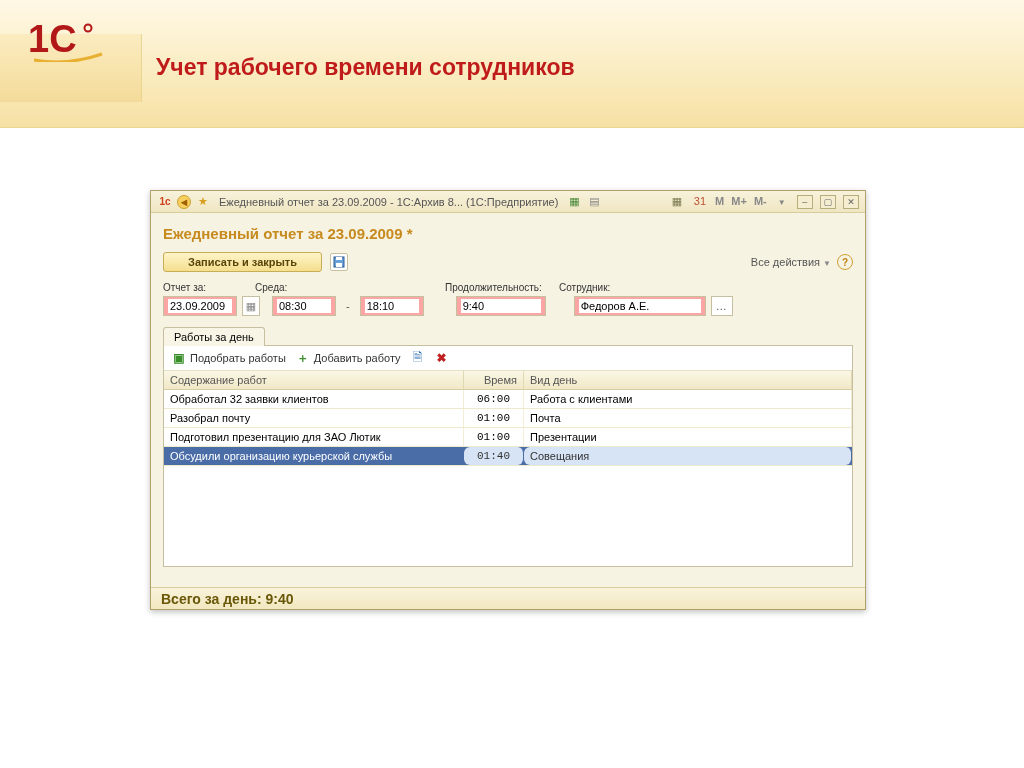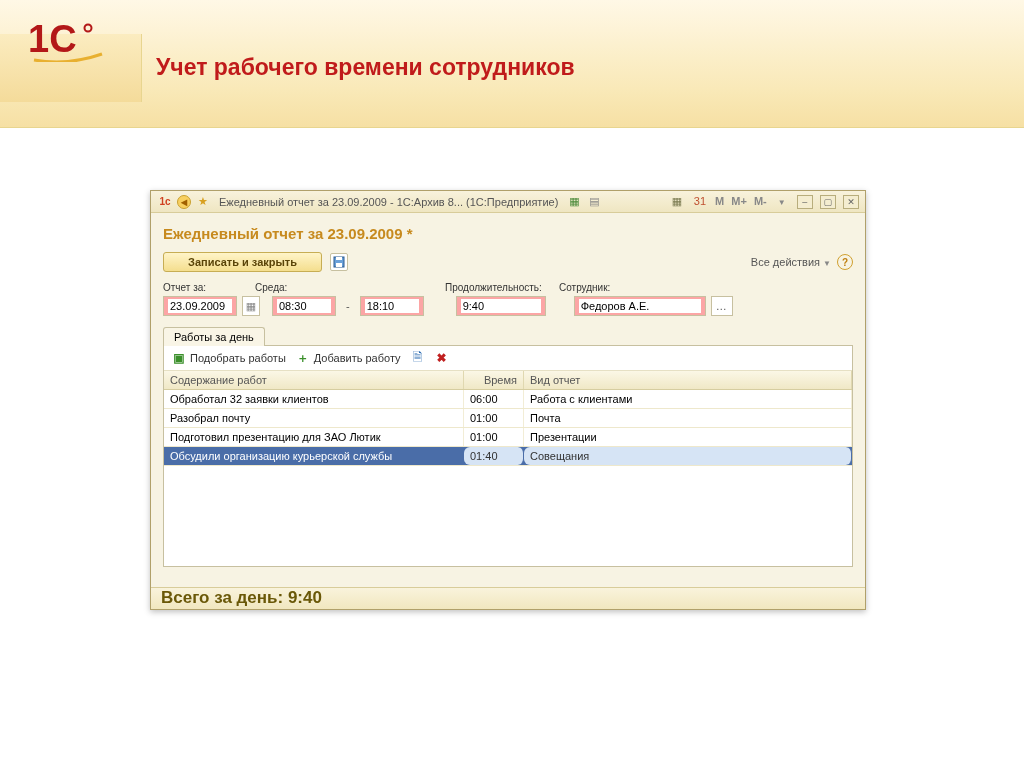--- a/index.html
+++ b/index.html
@@ -108,31 +108,31 @@
     display:flex; background:linear-gradient(#fbf7e6,#f0e8c6);
     border-bottom:1px solid #d6cda0; font-size:11px; color:#555;
   }
   .grid-header > div { padding:3px 6px; border-right:1px solid #e0d8b0; }
   .col-content { width:300px; }
   .col-time { width:60px; text-align:right; }
   .col-type { flex:1; }
 
   .grid-row { display:flex; font-size:11px; border-bottom:1px solid #eee8cc; }
   .grid-row > div { padding:3px 6px; border-right:1px solid #f2edd6; white-space:nowrap; overflow:hidden; }
-  .grid-row .col-time { text-align:left; }
+  .grid-row .col-time { text-align:center;font-family:Liberation Mono, monospace; }
   .grid-row.selected { background:#4a6da8; color:#fff; }
   .grid-row.selected > div { border-right-color:#4a6da8; }
   .grid-row.selected .col-time, .grid-row.selected .col-type { background:#d6e4f5; color:#333;border-radius:6px; }
 
   .statusbar {
     position:absolute; left:0; right:0; bottom:0; height:22px;
     background:linear-gradient(#f9f3dc,#f1e7bf);
     border-top:1px solid #d8cc9a;
-    display:flex; padding:0 10px;
-    font-size:17px; font-weight:bold; color:#6a5808;
+    display:flex; align-items:center; padding:0 10px;
+    font-size:14px; font-weight:bold; color:#6a5808;
   }
 </style>
 </head>
 <body>
 
 <div class="banner">
   <div class="banner-stripe"></div>
   <div class="logo-1c">
     <svg width="80" height="44" viewBox="0 0 80 44">
       <text x="0" y="34" font-family="Arial" font-weight="bold" font-size="38" fill="#b31818">1C</text>
@@ -228,21 +228,21 @@
         <span class="wt-item">
             <span class="wt-ic blue">🗎</span>
           </span>
         <span class="wt-item">
             <span class="wt-ic red">✖</span>
           </span>
       </div>
       <div class="grid-header">
         <div class="col-content">Содержание работ</div>
         <div class="col-time">Время</div>
-        <div class="col-type">Вид отчет</div>
+        <div class="col-type">Вид день</div>
       </div>
       <div id="grid-body">
           <div class="grid-row">
             <div class="col-content">Обработал 32 заявки клиентов</div>
             <div class="col-time">06:00</div>
             <div class="col-type">Работа с клиентами</div>
           </div>
           <div class="grid-row">
             <div class="col-content">Разобрал почту</div>
             <div class="col-time">01:00</div>

